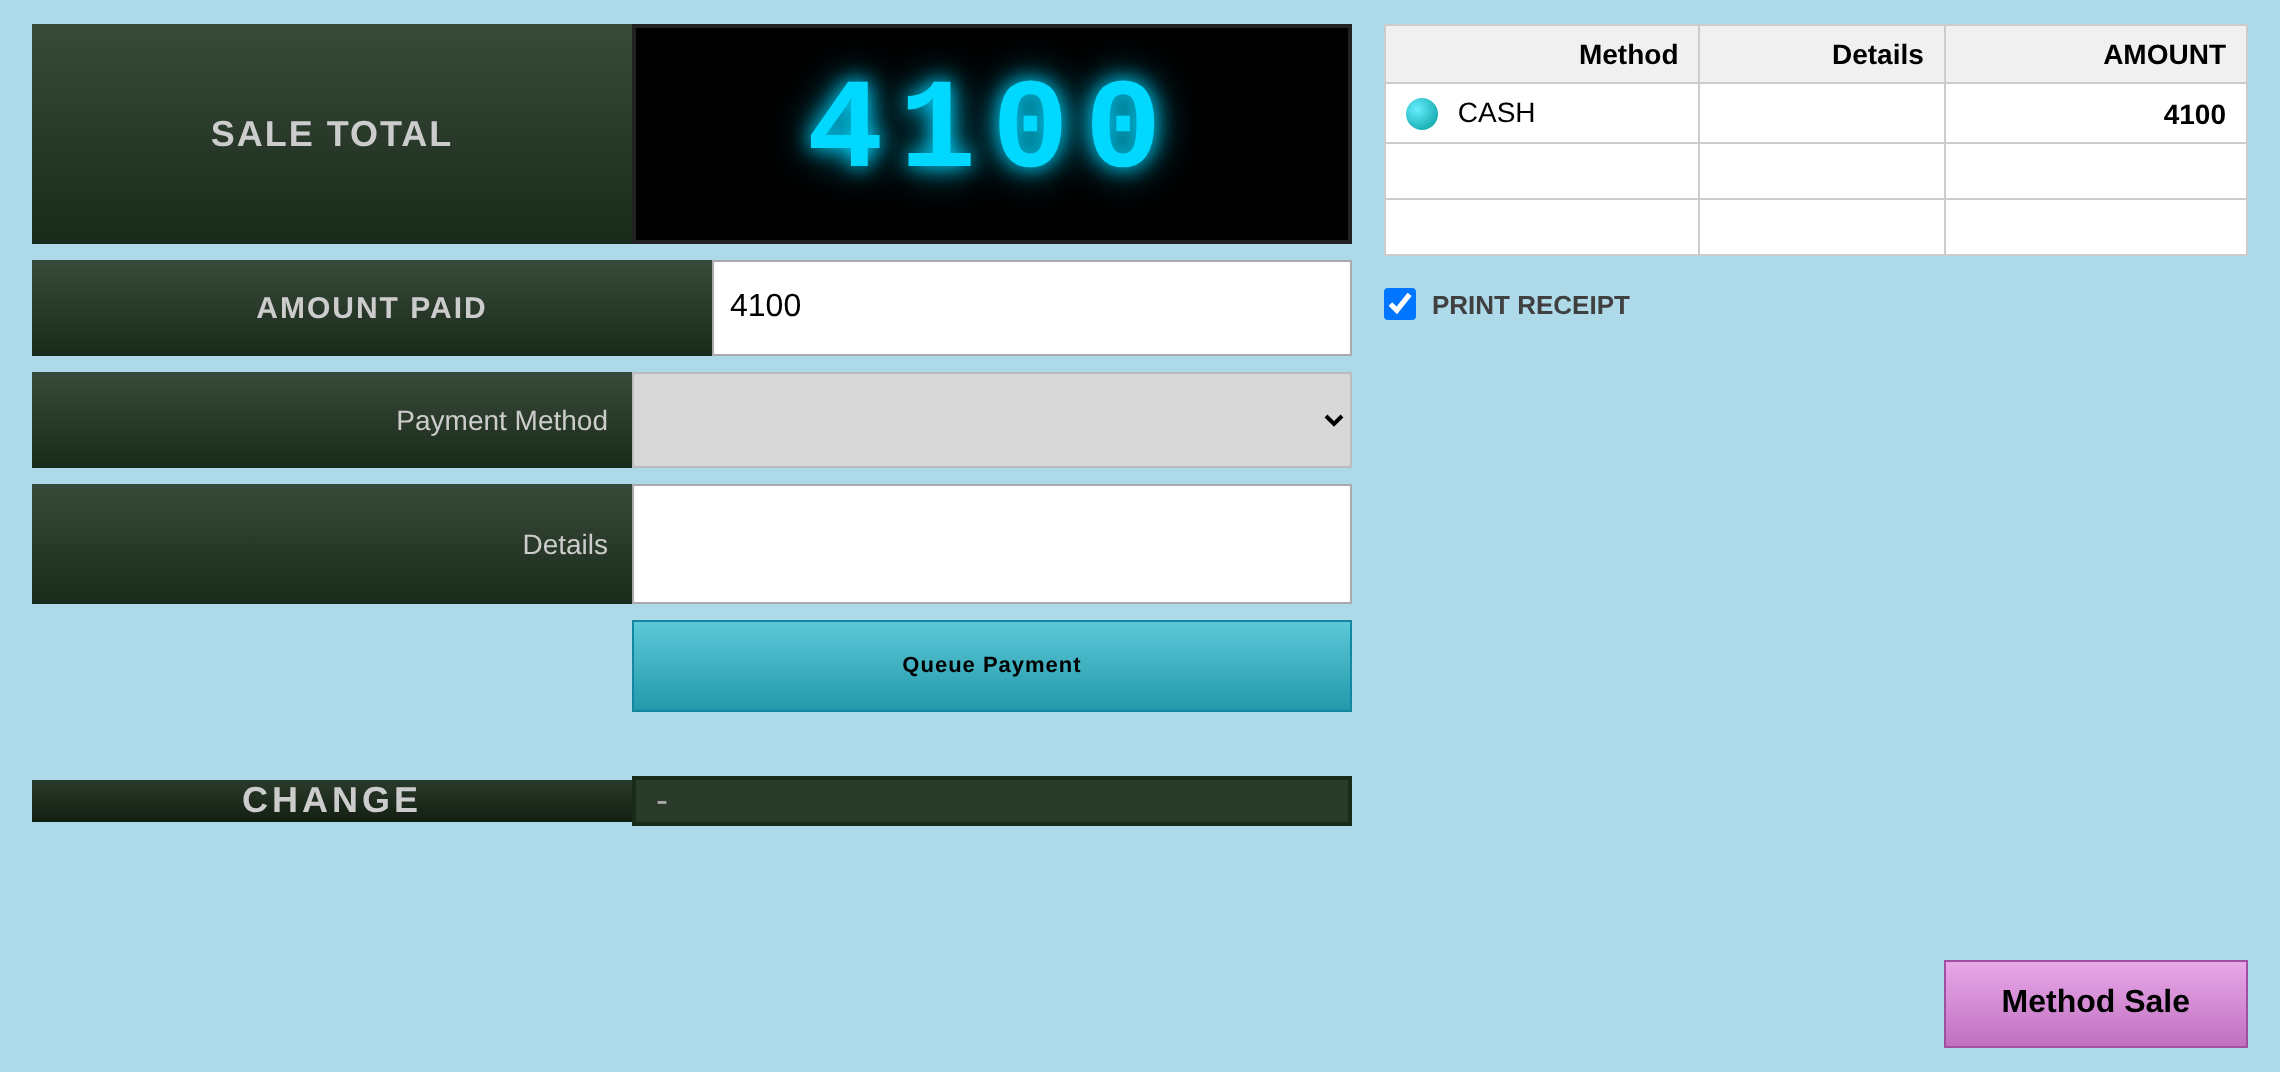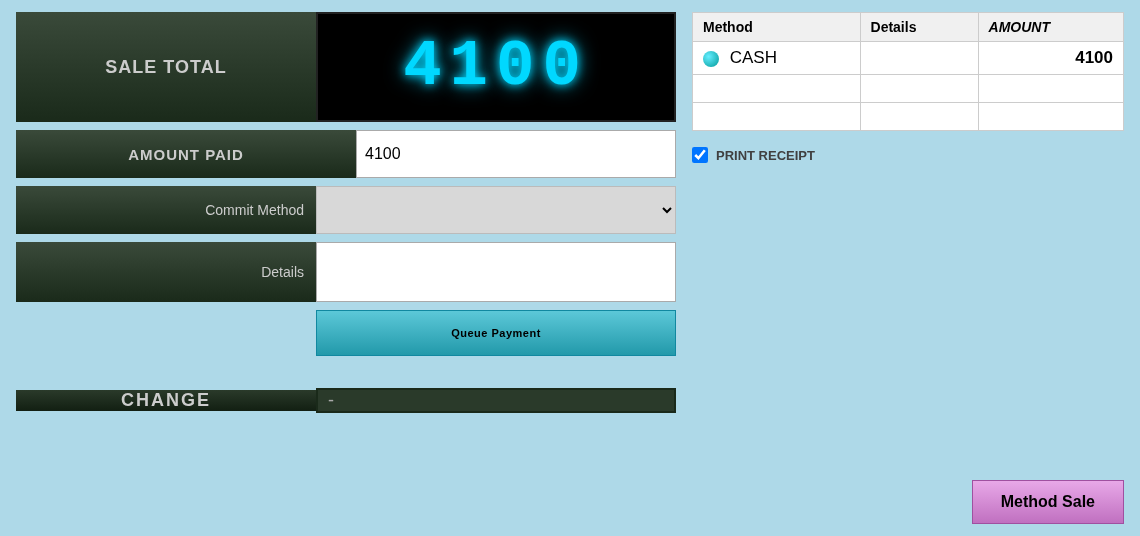--- a/index.html
+++ b/index.html
@@ -219,31 +219,30 @@
       background: #fff;
       border: 1px solid #ccc;
     }
 
     .payment-table th {
       background: #f0f0f0;
       border: 1px solid #ccc;
       padding: 6px 10px;
       font-size: 14px;
       font-weight: bold;
-      text-align: left;
+      text-align: right;
     }
 
     .payment-table th:last-child {
-      font-style: italic;
     }
 
     .payment-table td {
       border: 1px solid #ccc;
       padding: 6px 10px;
-      font-size: 17px;
+      font-size: 14px;
     }
 
     .payment-table td:last-child {
       text-align: right;
       font-weight: bold;
     }
 
     .payment-table tr.total-row {
       background: #f5f5d8;
     }
@@ -331,21 +330,21 @@
 
     <div class="amount-paid-row">
       <div class="amount-label-box">
         <span>AMOUNT PAID</span>
       </div>
       <input class="amount-input" type="text" value="4100" style="">
     </div>
 
     <div class="payment-method-row">
       <div class="payment-label-box">
-        <span>Commit Method</span>
+        <span>Payment Method</span>
       </div>
       <select class="payment-select">
         <option value="">  </option>
         <option value="CASH">CASH</option>
         <option value="CARD">CARD</option>
         <option value="CHECK">CHECK</option>
       </select>
     </div>
 
     <div class="details-row">

